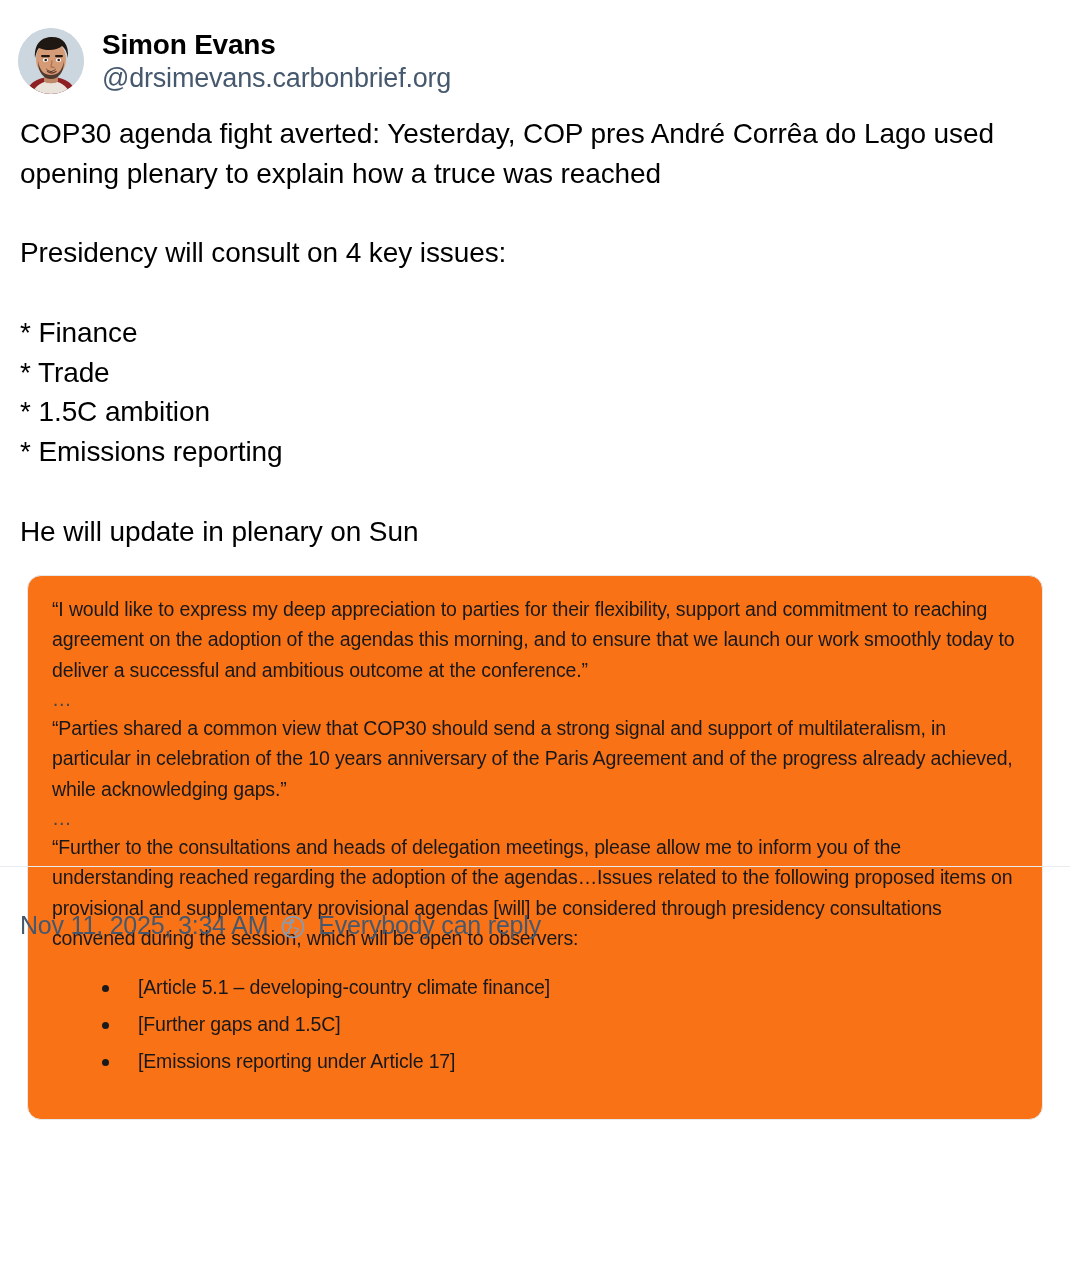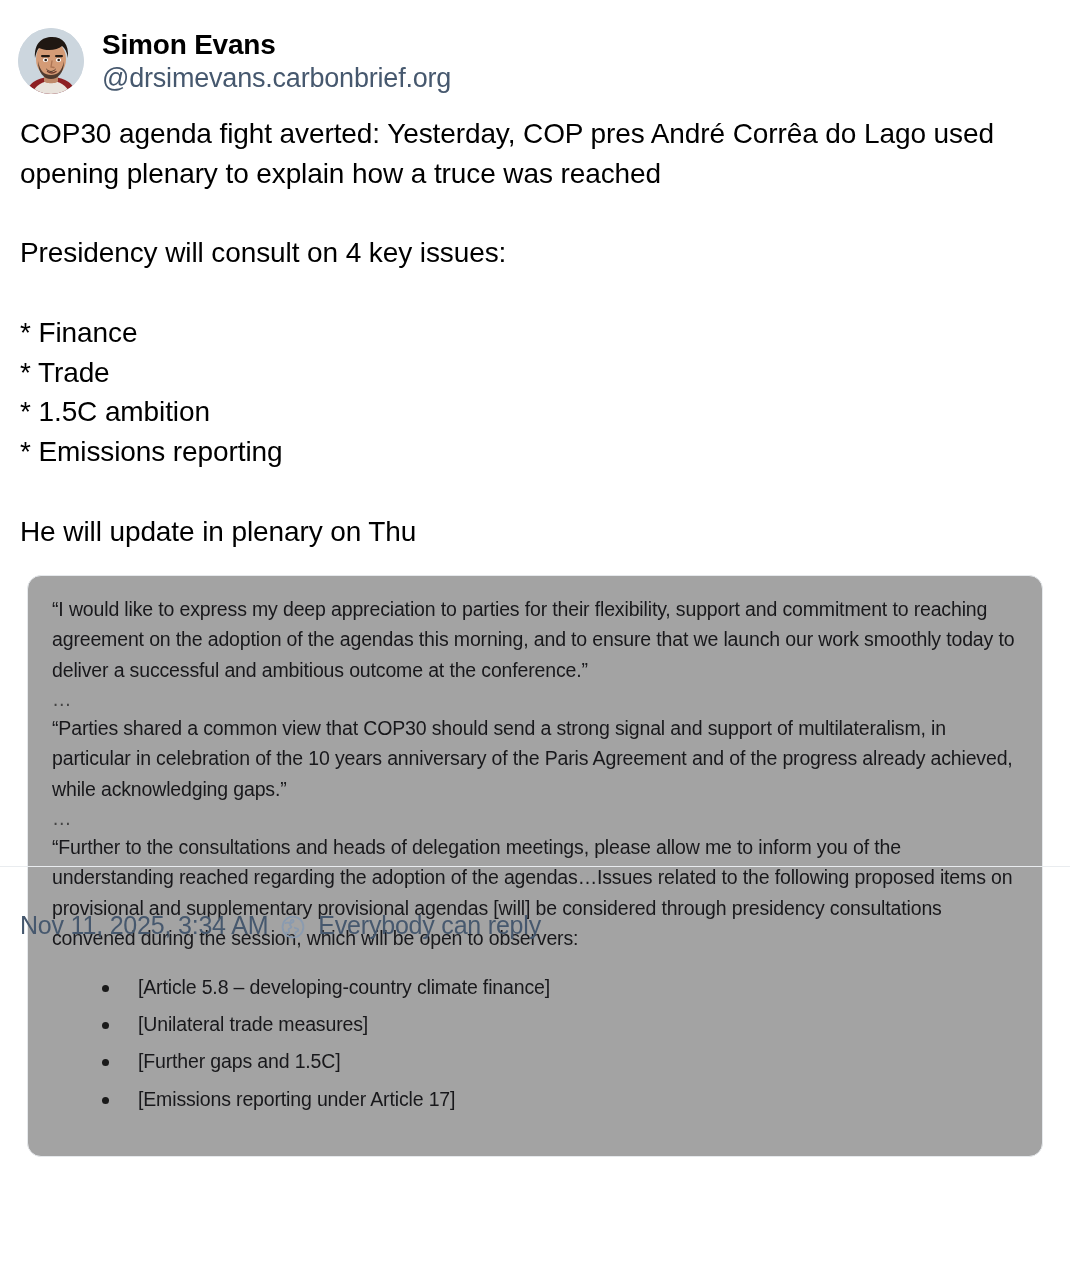--- a/index.html
+++ b/index.html
@@ -77,21 +77,21 @@
     letter-spacing: -0.1px;
     white-space: pre-wrap;
     word-wrap: break-word;
   }
 
   
   .embed-card {
     margin: 24px 27px 0 27px;
     border: 1px solid #e6e9ec;
     border-radius: 14px;
-    background: #a3a3a3;
+    background: #f97316;
     padding: 18px 16px 22px 16px;
     overflow: hidden;
   }
   .embed-inner {
     font-family: "Liberation Sans", sans-serif;
     color: #18181b;
     font-size: 19.5px;
     line-height: 1.55;
     letter-spacing: -0.15px;
     padding: 0 8px;
@@ -202,32 +202,31 @@
 
   <div class="post-body">COP30 agenda fight averted: Yesterday, COP pres André Corrêa do Lago used opening plenary to explain how a truce was reached
 
 Presidency will consult on 4 key issues:
 
 * Finance
 * Trade
 * 1.5C ambition
 * Emissions reporting
 
-He will update in plenary on Thu</div>
+He will update in plenary on Sun</div>
 
   <div class="embed-card">
     <div class="embed-inner">
       <p class="embed-para">“I would like to express my deep appreciation to parties for their flexibility, support and commitment to reaching agreement on the adoption of the agendas this morning, and to ensure that we launch our work smoothly today to deliver a successful and ambitious outcome at the conference.”</p>
       <p class="embed-ellipsis">…</p>
       <p class="embed-para">“Parties shared a common view that COP30 should send a strong signal and support of multilateralism, in particular in celebration of the 10 years anniversary of the Paris Agreement and of the progress already achieved, while acknowledging gaps.”</p>
       <p class="embed-ellipsis">…</p>
       <p class="embed-para">“Further to the consultations and heads of delegation meetings, please allow me to inform you of the understanding reached regarding the adoption of the agendas…Issues related to the following proposed items on provisional and supplementary provisional agendas [will] be considered through presidency consultations convened during the session, which will be open to observers:</p>
       <ul class="embed-list">
-        <li>[Article 5.8 – developing-country climate finance]</li>
-        <li>[Unilateral trade measures]</li>
+        <li>[Article 5.1 – developing-country climate finance]</li>
         <li>[Further gaps and 1.5C]</li>
         <li>[Emissions reporting under Article 17]</li>
       </ul>
     </div>
   </div>
 
   <div class="post-footer">
     <span class="footer-timestamp">Nov 11, 2025, 3:34 AM</span>
     <span class="globe-icon">
       <svg width="26" height="26" viewBox="0 0 24 24" xmlns="http://www.w3.org/2000/svg" aria-hidden="true">

